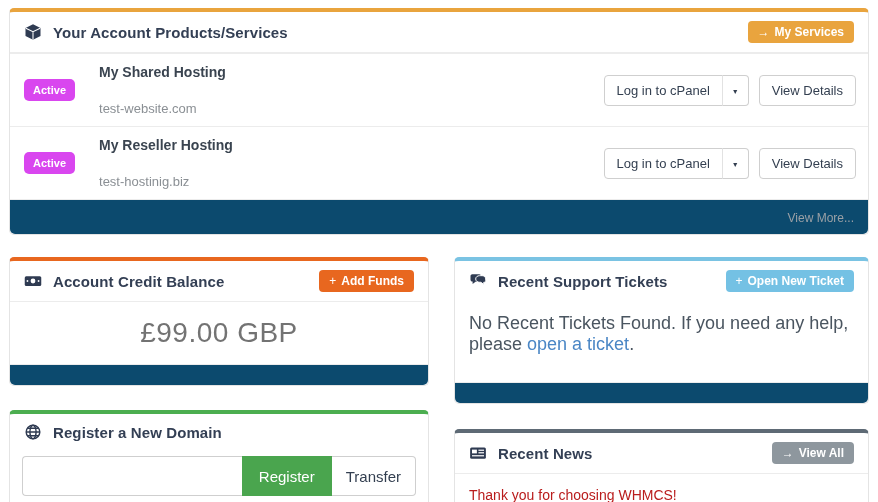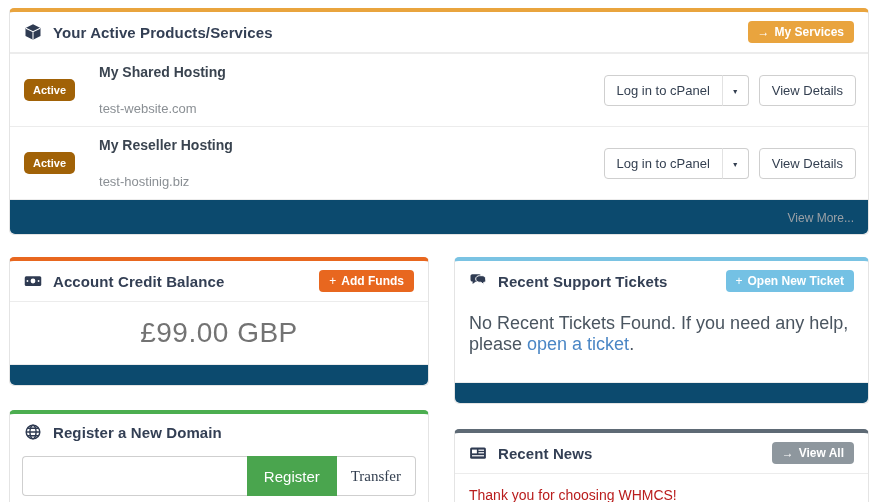--- a/index.html
+++ b/index.html
@@ -33,21 +33,21 @@
             padding:5px 10px; cursor:pointer; line-height:1; }
   .btn-amber  { background:#e9a43e; }
   .btn-orange { background:#e8671f; }
   .btn-blue   { background:#74c1e4; }
   .btn-gray   { background:#8e979e; }
   .g { font-weight:normal; }
 
   
   .product-row { display:flex; align-items:center; padding:10px 12px 10px 14px;
                  border-top:1px solid #ececec; }
-  .badge-active { background:#a16207; color:#fff; font-size:11px; font-weight:bold;
+  .badge-active { background:#d946ef; color:#fff; font-size:11px; font-weight:bold;
                   padding:5px 9px; border-radius:5px; margin-right:24px; flex:0 0 auto; }
   .product-name { font-size:14px; font-weight:bold; color:#3a4450; }
   .product-domain { font-size:13px; color:#8a8f94; margin-top:21px; }
   .product-actions { margin-left:auto; display:flex; align-items:flex-end; gap:10px; }
   .btn-default { background:#fff; border:1px solid #cfcfcf; border-radius:4px;
                  font-family:inherit; font-size:13px; color:#333f50; padding:8px 12px;
                  cursor:pointer; line-height:1; }
   .btn-group { display:inline-flex; }
   .btn-group .btn-main { border-radius:4px 0 0 4px; }
   .btn-group .btn-caret { border-radius:0 4px 4px 0; border-left:1px solid #e2e2e2;
@@ -63,21 +63,21 @@
                  line-height:36px; letter-spacing:.5px; }
 
   .domain-body { padding:6px 12px 10px; }
   .input-group { display:flex; height:40px; }
   .input-group input { flex:1; min-width:0; border:1px solid #cfcfcf; border-right:none;
                        border-radius:4px 0 0 4px; padding:0 10px; font-family:inherit;
                        font-size:14px; color:#3a4450; outline:none; }
   .btn-register { background:#4aa54e; border:none; color:#fff; font-family:inherit;
                   font-size:15px; padding:0 17px; cursor:pointer; }
   .btn-transfer { background:#fff; border:1px solid #cfcfcf; border-left:none;
-                  border-radius:0 4px 4px 0; color:#333f50; font-family:Liberation Serif, serif;
+                  border-radius:0 4px 4px 0; color:#333f50; font-family:Liberation Sans, sans-serif;
                   font-size:15px; padding:0 14px; cursor:pointer; }
 
   .tickets-body { padding:12px 14px 27px; font-size:18px; color:#4a5560; }
   .link { color:#4a86c5; text-decoration:none; cursor:pointer; }
 
   .news-body { padding:13px 14px 15px; }
   .news-title { font-size:14px; color:#b91c1c; }
   .news-date  { font-size:14px; color:#8c9196; margin-top:13px; }
 </style>
 </head>
@@ -86,21 +86,21 @@
 <div class="page">
 
   <section class="panel accent-amber">
     <div class="panel-header bordered">
       <span class="hicon">
         <svg viewBox="0 0 24 24">
           <path fill="#2f3b52" d="M12 1.6 L22 6.7 V17.3 L12 22.4 L2 17.3 V6.7 Z"></path>
           <path stroke="#ffffff" stroke-width="1.4" fill="none" d="M2.4 6.9 L12 11.6 L21.6 6.9 M12 11.6 V22.2"></path>
         </svg>
       </span>
-      <h2 class="panel-title">Your Active Products/Services</h2>
+      <h2 class="panel-title">Your Account Products/Services</h2>
       <button class="btn-sm btn-amber">
         <span class="g">→</span>
         <span>My Services</span>
       </button>
     </div>
 
     <div class="product-row">
       <span class="badge-active">Active</span>
       <div>
         <div class="product-name">My Shared Hosting</div>

